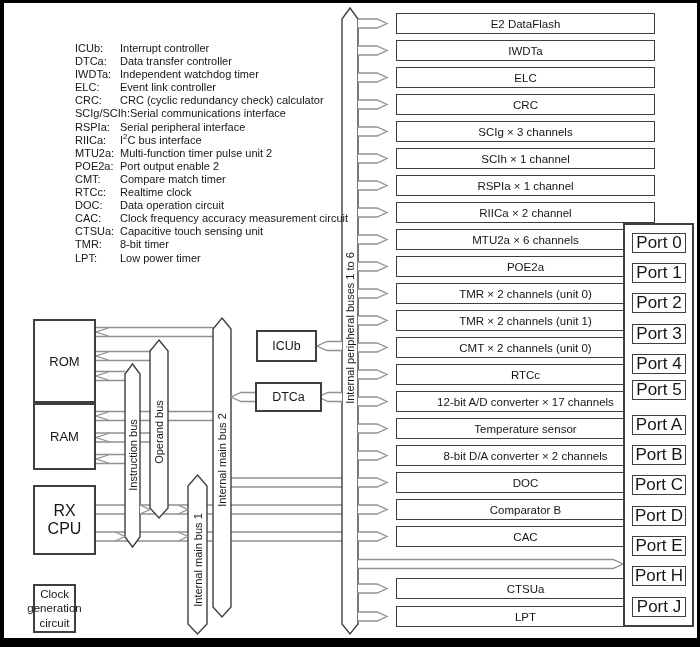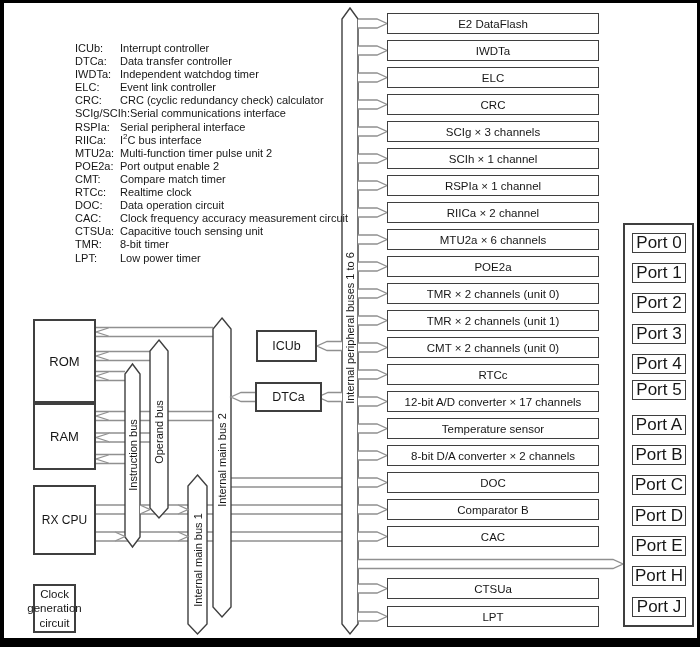--- a/index.html
+++ b/index.html
@@ -3,36 +3,36 @@
 <meta charset="utf-8">
 <style>
   html,body{margin:0;padding:0;background:#e8e8e8;}
   .stage{position:relative;width:700px;height:647px;background:#fff;
          font-family:"Liberation Sans", sans-serif;overflow:hidden;color:#161616;}
   .frame{position:absolute;inset:0;border:3px solid #000;border-left-width:4px;
          border-bottom-width:9px;pointer-events:none;z-index:9;}
   svg.wires{position:absolute;left:0;top:0;z-index:1;}
   .box{position:absolute;box-sizing:border-box;background:#fff;border:2px solid #3f3f3f;
        display:flex;align-items:center;justify-content:center;text-align:center;z-index:2;}
-  .pblk{position:absolute;left:387px;width:212px;height:21px;box-sizing:border-box;
+  .pblk{position:absolute;left:396px;width:259px;height:21px;box-sizing:border-box;
         background:#fff;border:1.5px solid #3f3f3f;display:flex;align-items:center;
         justify-content:center;font-size:11.5px;z-index:2;}
   .portouter{position:absolute;left:623px;top:223px;width:71px;height:404px;
         box-sizing:border-box;border:2px solid #3f3f3f;background:#fff;z-index:2;}
   .port{position:absolute;left:632px;width:54px;height:20px;box-sizing:border-box;
         border:1.5px solid #3f3f3f;background:#fff;display:flex;align-items:center;
         justify-content:center;font-size:17px;z-index:3;}
   .legend{position:absolute;left:35px;top:42px;font-size:11px;line-height:13.1px;z-index:2;}
   .lrow{display:flex;white-space:nowrap;margin-left:40px;}
   .labbr{flex:0 0 45px;}
   .ldesc sup{font-size:8px;line-height:0;}
   .buslabel{font-size:11px;fill:#161616;}
   .b-rom{left:33px;top:319px;width:63px;height:84px;font-size:13px;}
   .b-ram{left:33px;top:403px;width:63px;height:67px;font-size:13px;}
-  .b-cpu{left:33px;top:485px;width:63px;height:70px;font-size:12px;}
+  .b-cpu{left:33px;top:485px;width:63px;height:70px;font-size:16px;}
   .b-clk{left:33px;top:568px;width:43px;height:49px;font-size:11.5px;line-height:1.25;padding:2px;margin-top:16px;}
   .b-icub{left:256px;top:330px;width:61px;height:32px;font-size:12.5px;}
   .b-dtca{left:255px;top:382px;width:67px;height:30px;font-size:12.5px;}
 </style>
 </head>
 <body>
 
 <div class="stage">
 
   <svg class="wires" width="700" height="647" viewBox="0 0 700 647">

